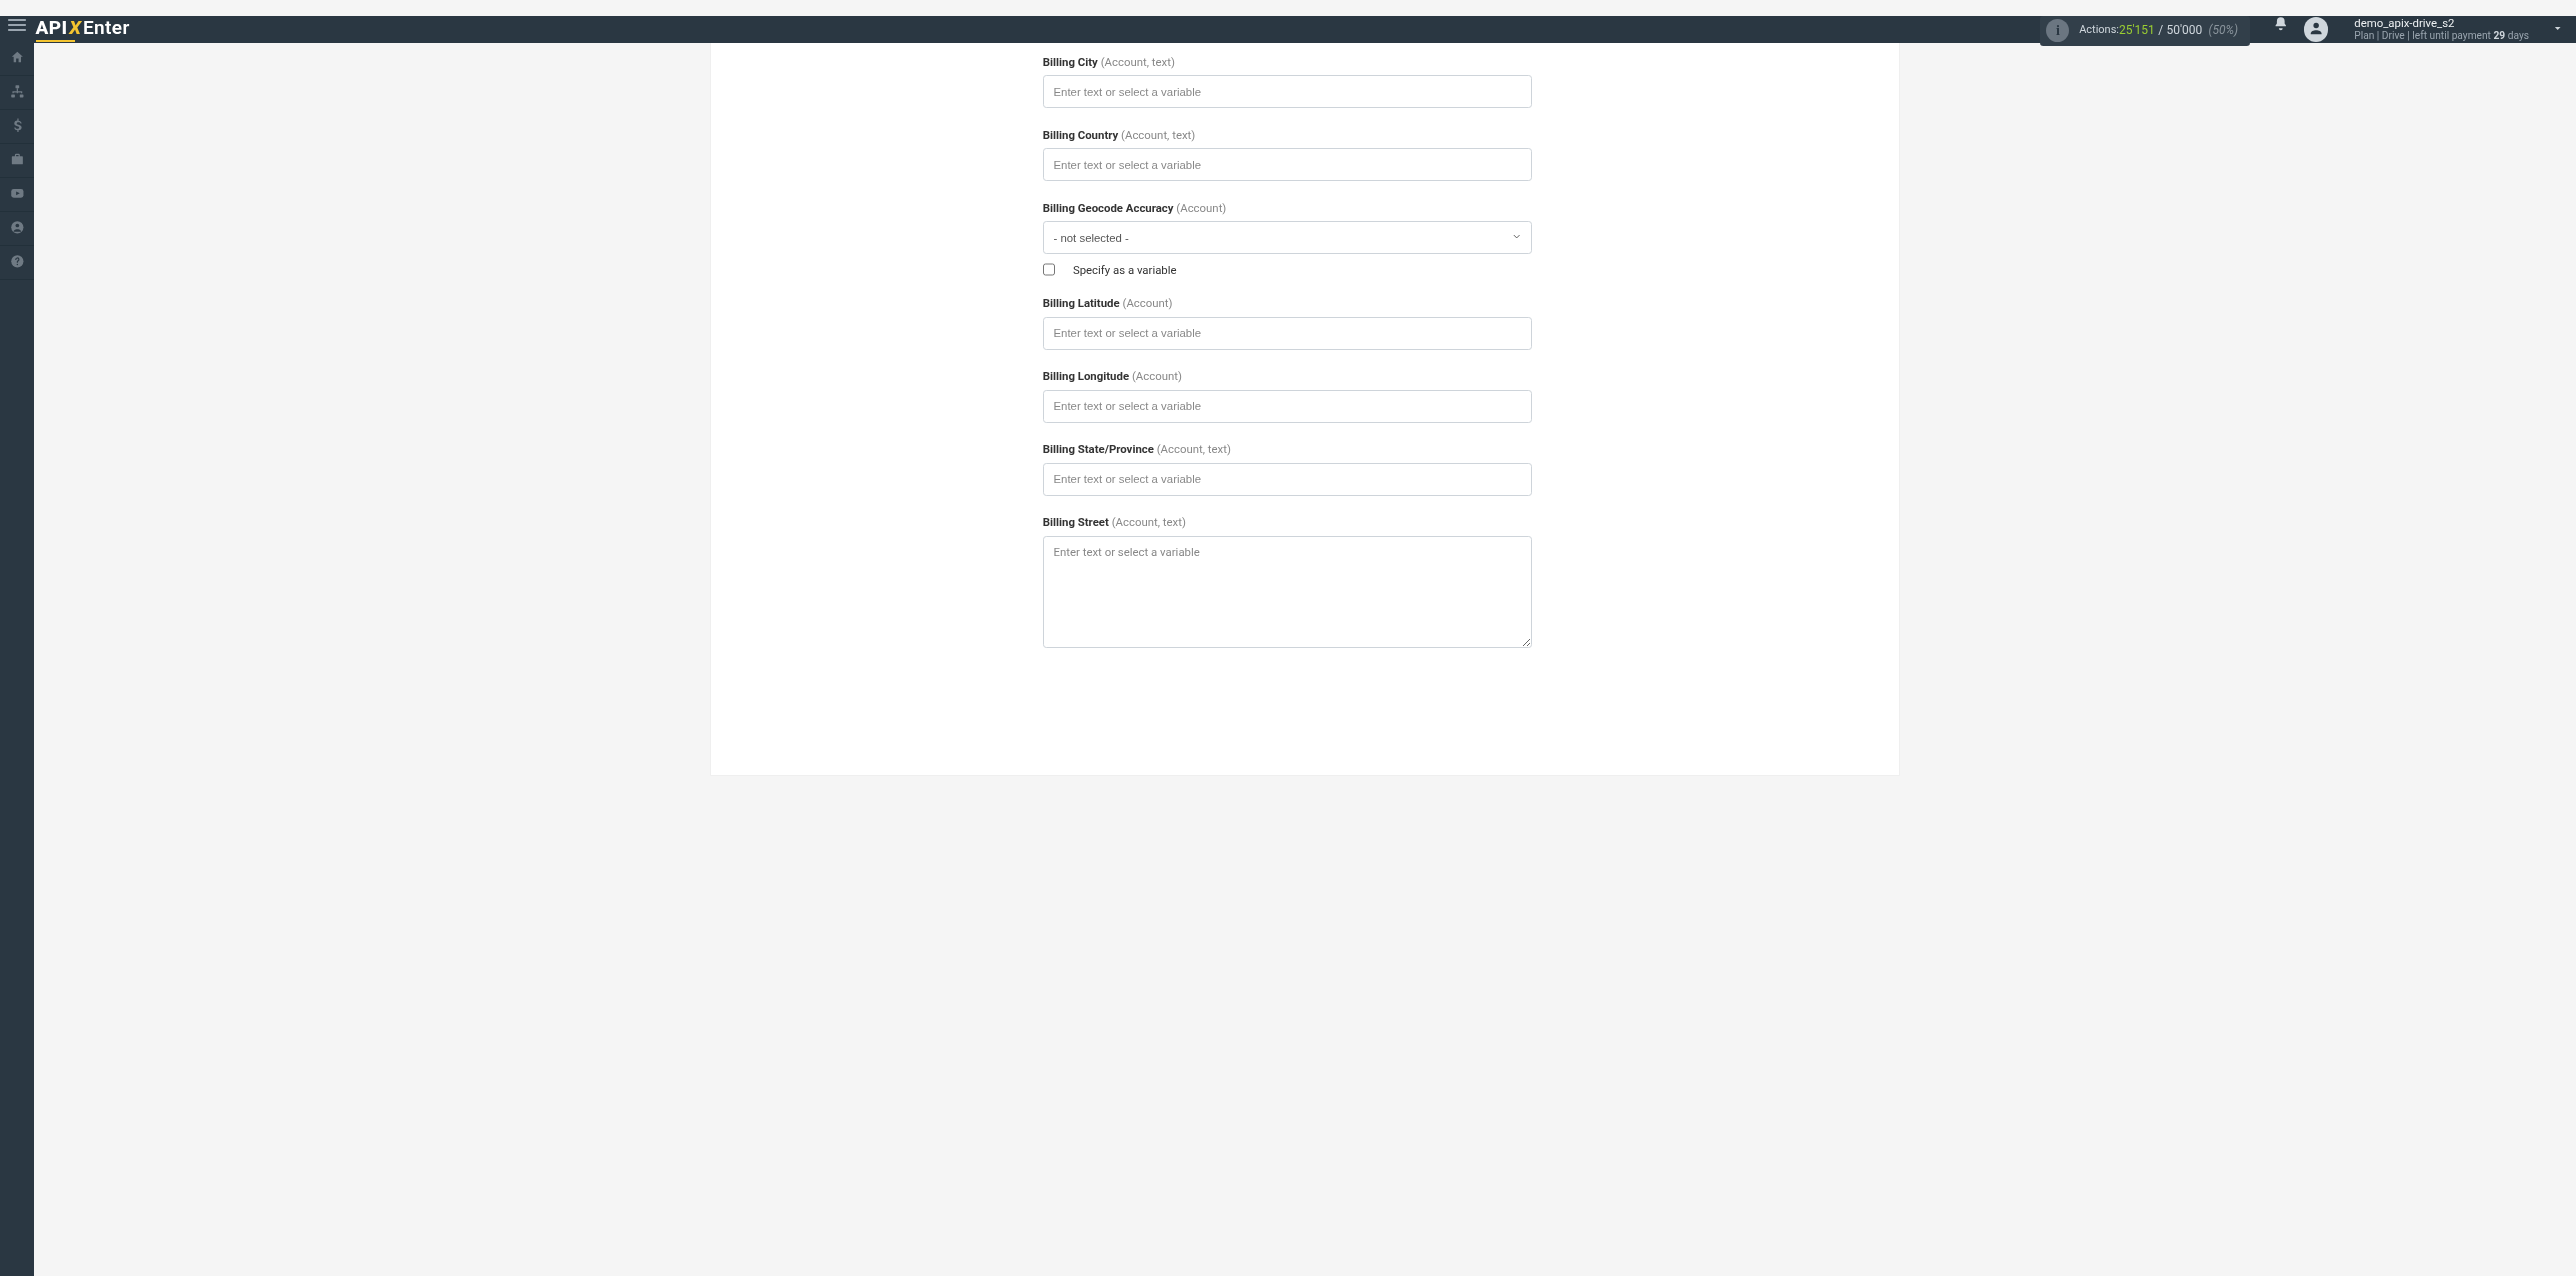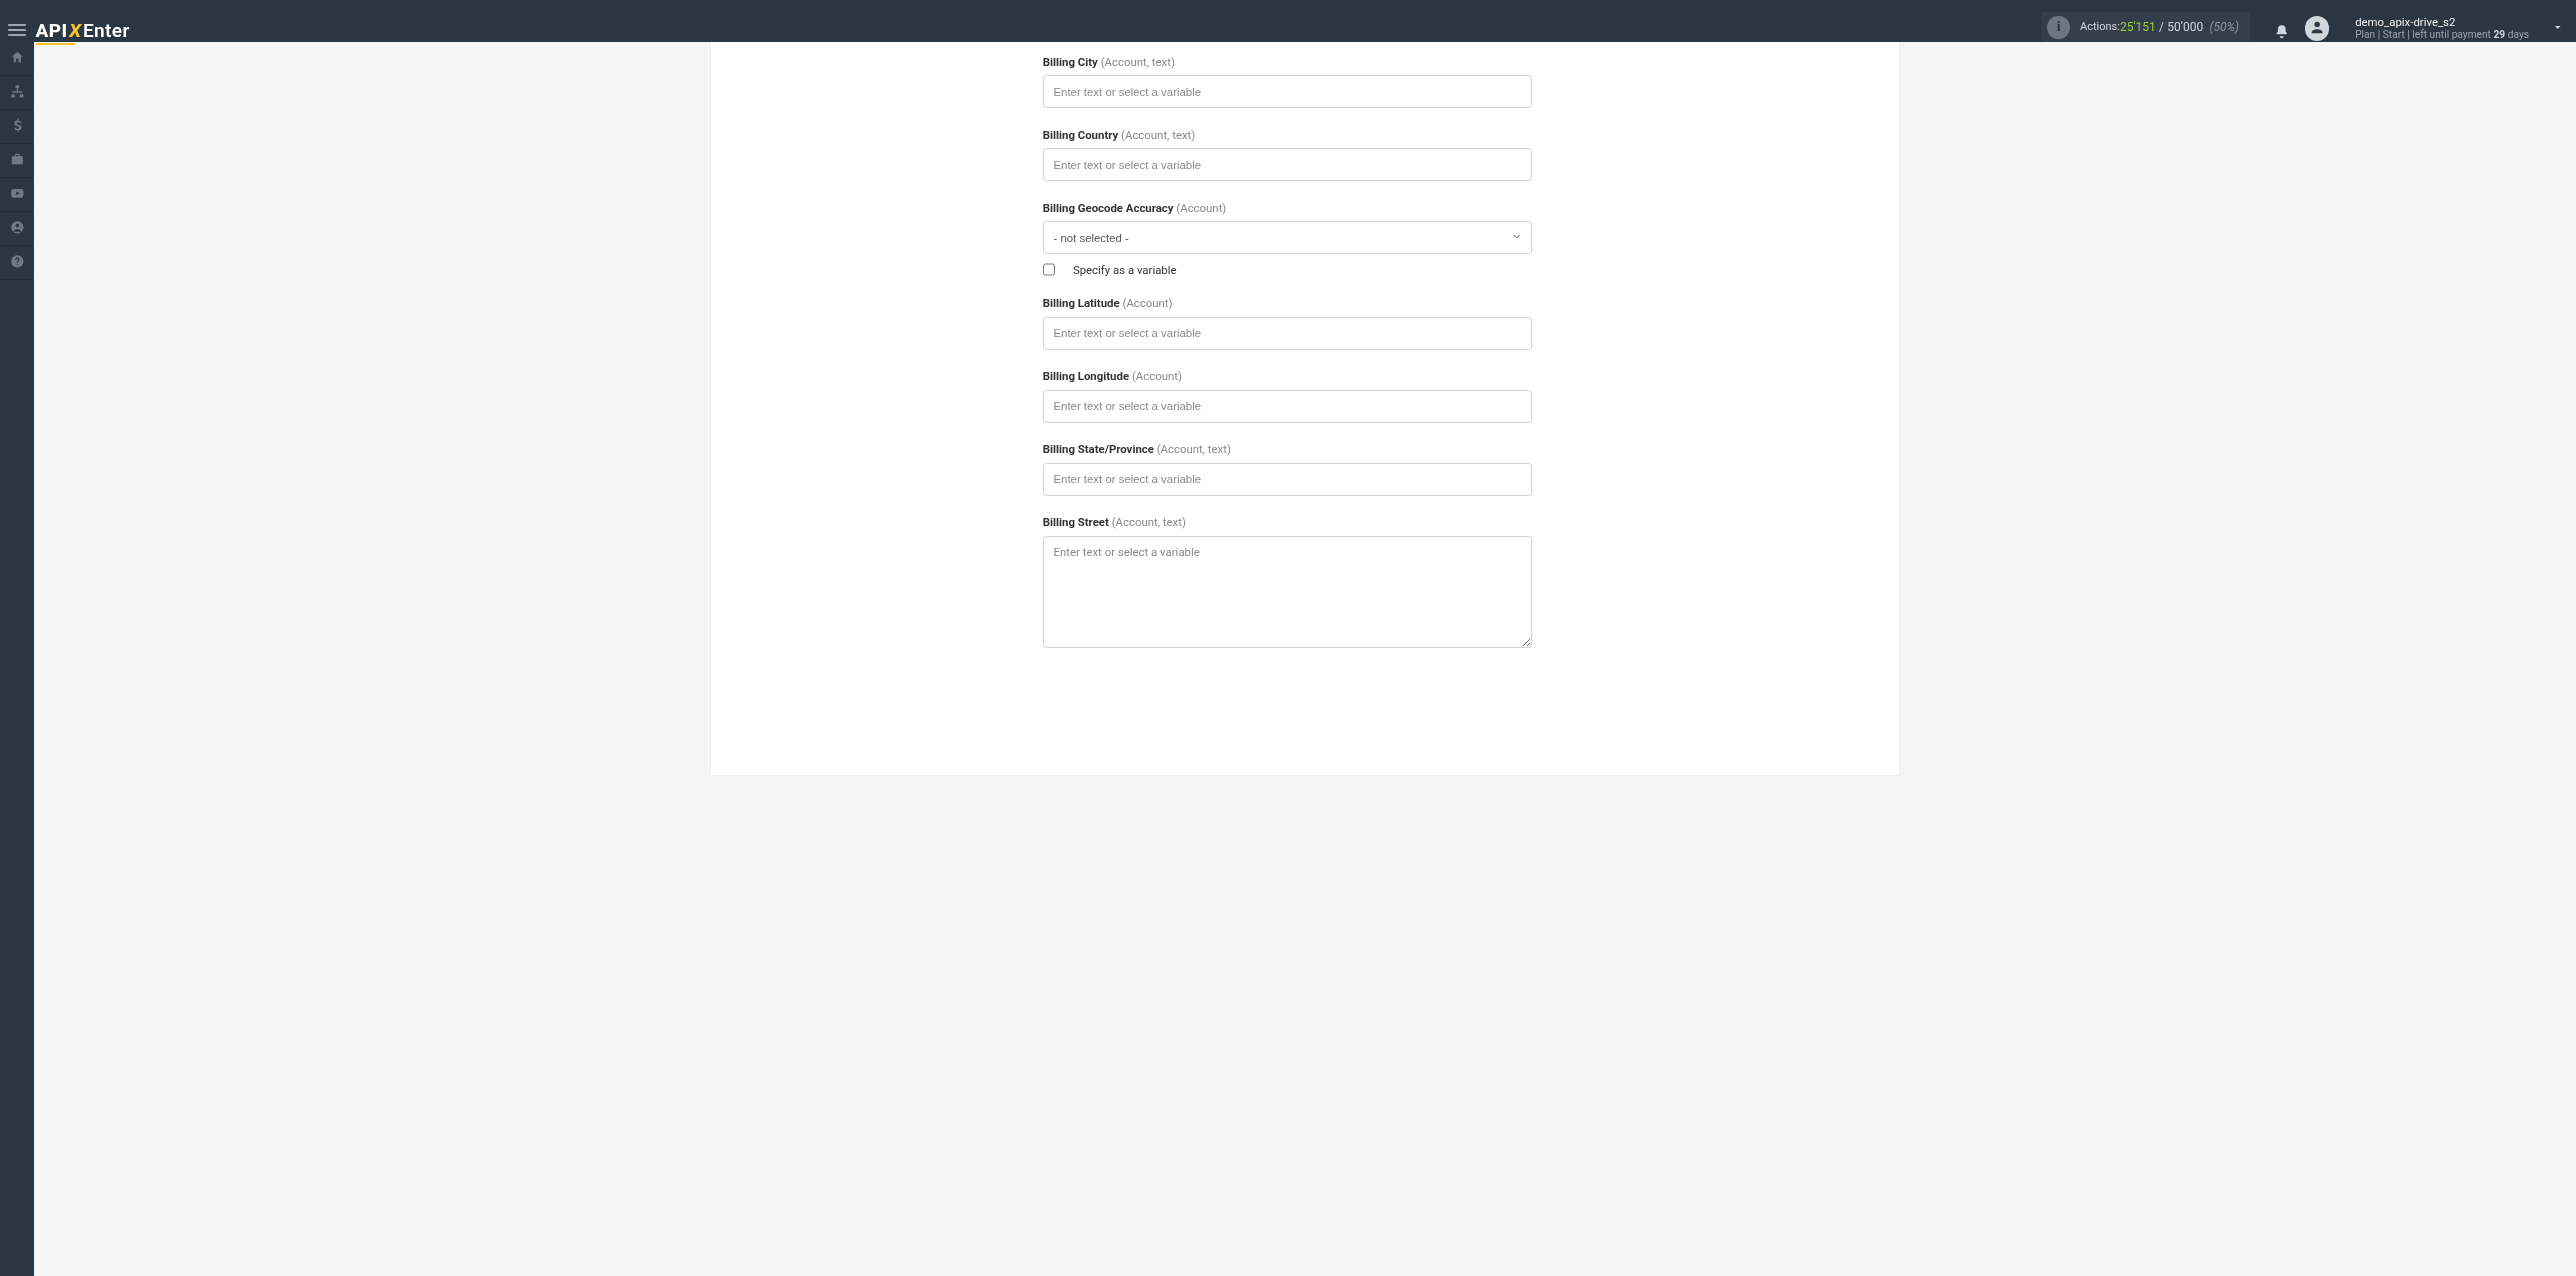--- a/index.html
+++ b/index.html
@@ -8,25 +8,25 @@
     font-family: -apple-system, BlinkMacSystemFont, "Segoe UI", Roboto, "Helvetica Neue", Arial, sans-serif;
     font-size: 11.4px;
     color: #333;
     background: #f5f5f5;
     overflow: hidden;
   }
 
   
   .topbar {
     position: fixed;
-    top: 0; left: 0; right: 0;
-    height: 42px;
+    top: 16px; left: 0; right: 0;
+    height: 27px;
     background: #2a3742;
     display: flex;
-    align-items: flex-end;
+    align-items: flex-start;
     color: #fff;
     z-index: 100;
   }
   .hamburger {
     width: 34px;
     display: flex;
     align-items: center;
     justify-content: center;
     cursor: pointer;
     color: #9aa5af;
@@ -292,21 +292,21 @@
         <svg viewBox="0 0 24 24" fill="currentColor">
             <circle cx="12" cy="8" r="4"></circle>
             <path d="M4 20c0-3.3 4-5 8-5s8 1.7 8 5v1H4v-1z"></path>
           </svg>
       </span>
     </div>
     <div class="user-text">
       <span class="user-name">demo_apix-drive_s2</span>
       <span class="user-plan">
         <span>Plan |</span>
-        <span>Start</span>
+        <span>Drive</span>
         <span>| left until payment</span>
         <b>29</b>
         <span>days</span>
       </span>
     </div>
     <span class="user-chevron">
       <svg viewBox="0 0 24 24" fill="currentColor">
           <path d="M6 9l6 6 6-6z"></path>
         </svg>
     </span>

